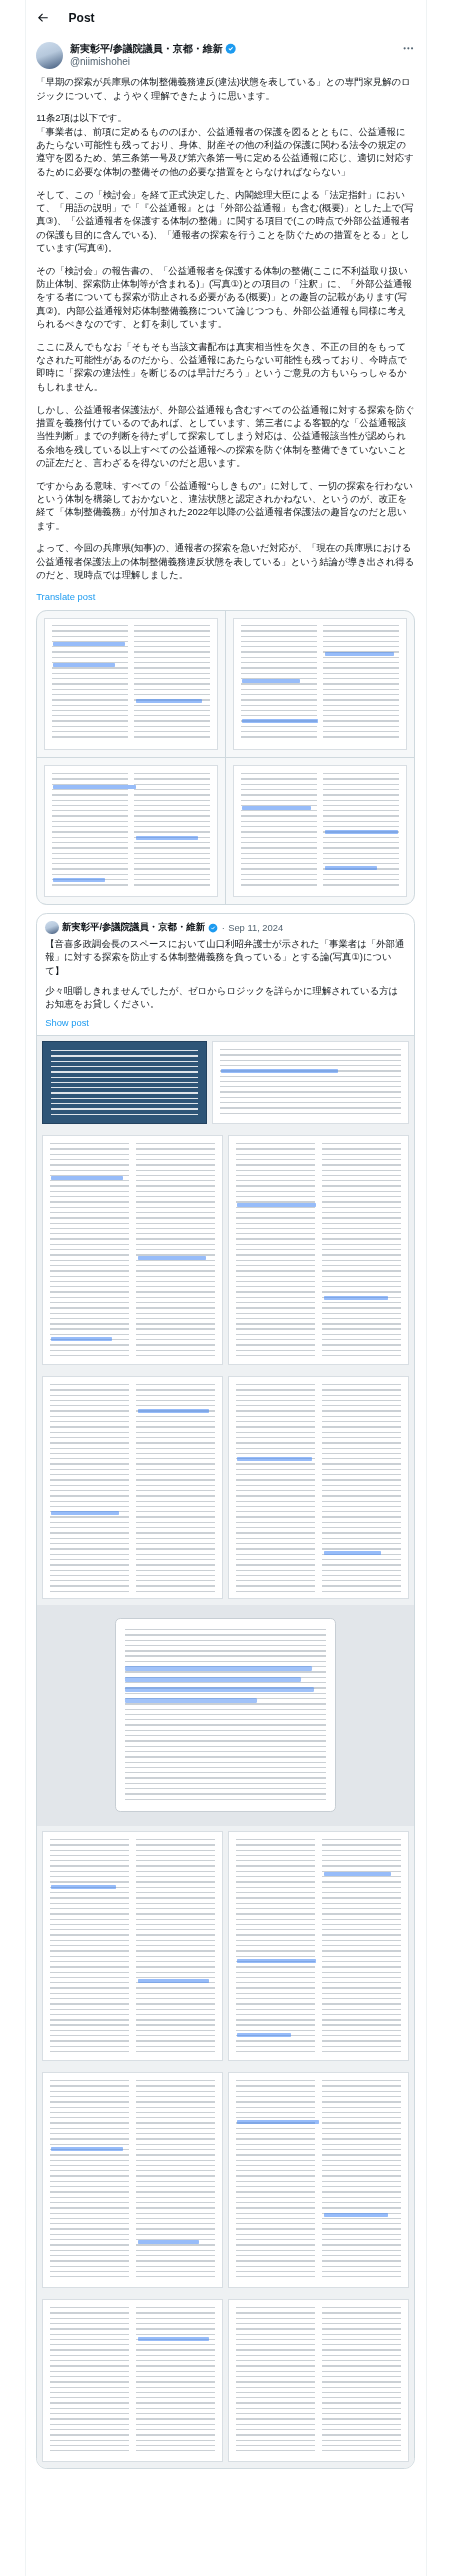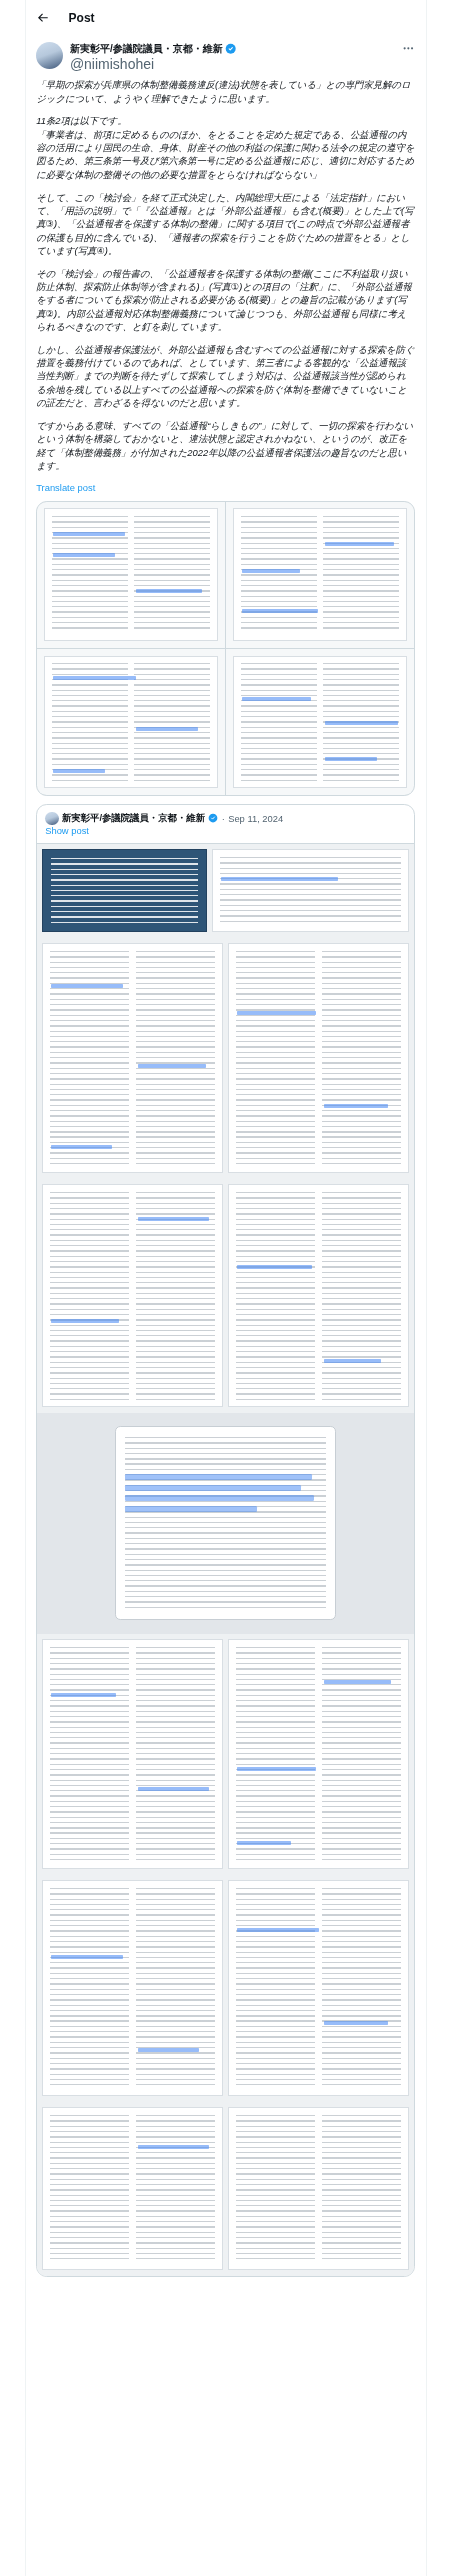--- a/index.html
+++ b/index.html
@@ -13,26 +13,26 @@
   .icon-btn { background:none; border:none; padding:0; cursor:pointer; color:#0f1419; display:flex; align-items:center; }
   .topbar h1 { font-size:12px; font-weight:700; margin:0; }
 
   
   .tweet-header { display:flex; align-items:flex-start; padding:6.7px 10.7px 0; }
   .avatar { width:27px; height:27px; border-radius:50%; background:linear-gradient(160deg,#cfdeee 0%,#b6c8dc 45%,#3f587a 100%); flex:0 0 27px; cursor:pointer; }
   .author { display:flex; flex-direction:column; margin-left:6.7px; flex:1; min-width:0; }
   .name-row { display:flex; align-items:center; gap:2px; min-width:0; }
   .name { font-weight:700; font-size:10px; white-space:nowrap; overflow:hidden; text-overflow:ellipsis; cursor:pointer; }
   .badge { flex:0 0 11.4px; }
-  .handle { color:#536471; font-size:14px; cursor:pointer; }
+  .handle { color:#536471; font-size:10px; cursor:pointer; }
   .more-btn { color:#536471; }
 
   
   .tweet-text { padding:6.7px 10.7px 0; font-size:9.4px; line-height:1.42; }
-  .tweet-text p { margin:0 0 9.4px; white-space:pre-line;font-style:italic; }
+  .tweet-text p { margin:0 0 9.4px; white-space:pre-line; }
   .translate { display:block; padding:0 10.7px; margin:0 0 8px; color:#1d9bf0; font-size:9.4px; text-decoration:none; cursor:pointer; }
 
   
   .media-grid { margin:1.3px 10.7px 8px; border:0.7px solid #cfd9de; border-radius:10.7px; overflow:hidden; display:grid; grid-template-columns:1fr 1fr; gap:1.3px; background:#cfd9de; cursor:pointer; }
   .cell { height:146px; background:#f6f8f9; padding:6.7px; }
   .sheet { height:100%; width:100%; background:#fff; border:0.7px solid #d8dee3; position:relative; padding:6.7px; }
   .cols { display:flex; gap:6.7px; height:100%; }
   .col { flex:1; height:100%; }
   .lines { background-image:repeating-linear-gradient(#a8b1b9 0 1.3px, transparent 1.3px 5.3px); opacity:.6; }
   .lines-light { background-image:repeating-linear-gradient(rgba(255,255,255,.85) 0 1.3px, transparent 1.3px 5.3px); }
@@ -90,25 +90,27 @@
               <circle cx="5" cy="12" r="2"></circle>
               <circle cx="12" cy="12" r="2"></circle>
               <circle cx="19" cy="12" r="2"></circle>
             </svg>
         </button>
       </div>
 
       <div class="tweet-text">
         <p>「早期の探索が兵庫県の体制整備義務違反(違法)状態を表している」との専門家見解のロジックについて、ようやく理解できたように思います。</p>
         <p>11条2項は以下です。
-「事業者は、前項に定めるもののほか、をとることを定めた規定である、公益通報の内容の活用により国民の生命、身体、財産その他の利益の保護に関わる法令の規定の遵守を図るため、第三条第一号及び第六条第一号に定める公益通報に応じ、適切に対応するために必要な体制の整備その他の必要な措置をとらなければならない」</p>
+「事業者は、前項に定めるもののほか、公益通報者の保護を図るとともに、公益通報にあたらない可能性も残っており、身体、財産その他の利益の保護に関わる法令の規定の遵守を図るため、第三条第一号及び第六条第一号に定める公益通報に応じ、適切に対応するために必要な体制の整備その他の必要な措置をとらなければならない」</p>
         <p>そして、この「検討会」を経て正式決定した、内閣総理大臣による「法定指針」において、「用語の説明」で「『公益通報』とは「外部公益通報」も含む(概要)」とした上で(写真③)、「公益通報者を保護する体制の整備」に関する項目で(この時点で外部公益通報者の保護も目的に含んでいる)、「通報者の探索を行うことを防ぐための措置をとる」としています(写真④)。</p>
         <p>その「検討会」の報告書の、「公益通報者を保護する体制の整備(ここに不利益取り扱い防止体制、探索防止体制等が含まれる)」(写真①)との項目の「注釈」に、「外部公益通報をする者についても探索が防止される必要がある(概要)」との趣旨の記載があります(写真②)。内部公益通報対応体制整備義務について論じつつも、外部公益通報も同様に考えられるべきなのです、と釘を刺しています。</p>
+        <p>ここに及んでもなお「そもそも当該文書配布は真実相当性を欠き、不正の目的をもってなされた可能性があるのだから、公益通報にあたらない可能性も残っており、今時点で即時に「探索の違法性」を断じるのは早計だろう」というご意見の方もいらっしゃるかもしれません。</p>
         <p>しかし、公益通報者保護法が、外部公益通報も含むすべての公益通報に対する探索を防ぐ措置を義務付けているのであれば、としています、第三者による客観的な「公益通報該当性判断」までの判断を待たずして探索してしまう対応は、公益通報該当性が認められる余地を残している以上すべての公益通報への探索を防ぐ体制を整備できていないことの証左だと、言わざるを得ないのだと思います。</p>
         <p>ですからある意味、すべての「公益通報“らしきもの”」に対して、一切の探索を行わないという体制を構築しておかないと、違法状態と認定されかねない、というのが、改正を経て「体制整備義務」が付加された2022年以降の公益通報者保護法の趣旨なのだと思います。</p>
+        <p>よって、今回の兵庫県(知事)の、通報者の探索を急いだ対応が、「現在の兵庫県における公益通報者保護法上の体制整備義務違反状態を表している」という結論が導き出され得るのだと、現時点では理解しました。</p>
       </div>
 
       <a class="translate">Translate post</a>
 
       <div class="media-grid">
         <div class="cell">
           <div class="sheet">
             <div class="cols">
               <div class="col lines"></div>
               <div class="col lines"></div>
@@ -157,20 +159,24 @@
         <div class="q-header">
           <div class="q-avatar"></div>
           <span class="q-name">新実彰平/参議院議員・京都・維新</span>
           <svg class="q-badge" width="10" height="10" viewBox="0 0 24 24">
               <circle cx="12" cy="12" r="10.5" fill="#1d9bf0"></circle>
               <path d="M8.7 12.3l2.3 2.3 4.5-5" stroke="#fff" stroke-width="2.2" fill="none" stroke-linecap="round" stroke-linejoin="round"></path>
             </svg>
           <span class="q-sep">·</span>
           <span class="q-date">Sep 11, 2024</span>
         </div>
+        <div class="q-text">
+          <p>【音喜多政調会長のスペースにおいて山口利昭弁護士が示された「事業者は「外部通報」に対する探索を防止する体制整備義務を負っている」とする論(写真①)について】</p>
+          <p>少々咀嚼しきれませんでしたが、ゼロからロジックを詳らかに理解されている方はお知恵をお貸しください。</p>
+        </div>
         <a class="q-more">Show post</a>
 
         <div class="q-media">
 
           <div class="q-section" style="height:94px">
             <div class="dark-panel">
               <div class="col lines-light" style="height:100%"></div>
             </div>
             <div class="sheet">
               <div class="cols">

